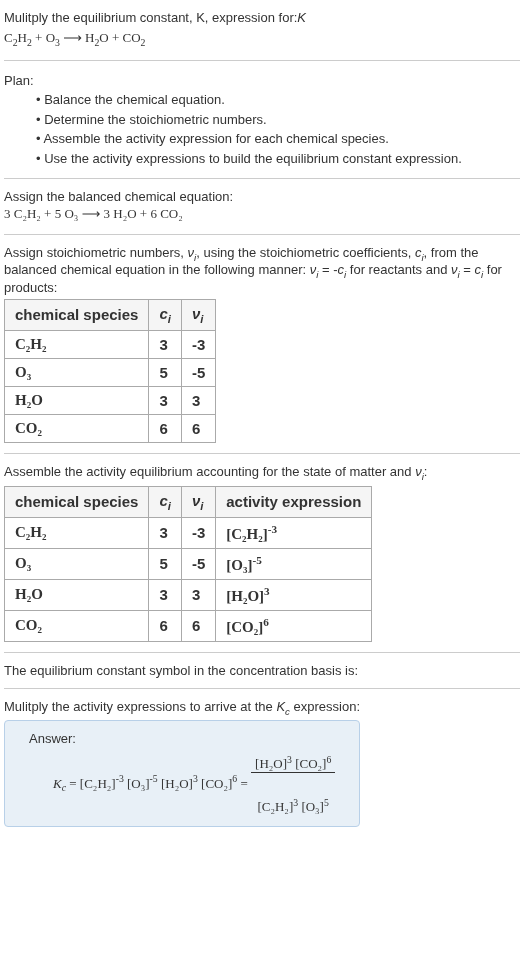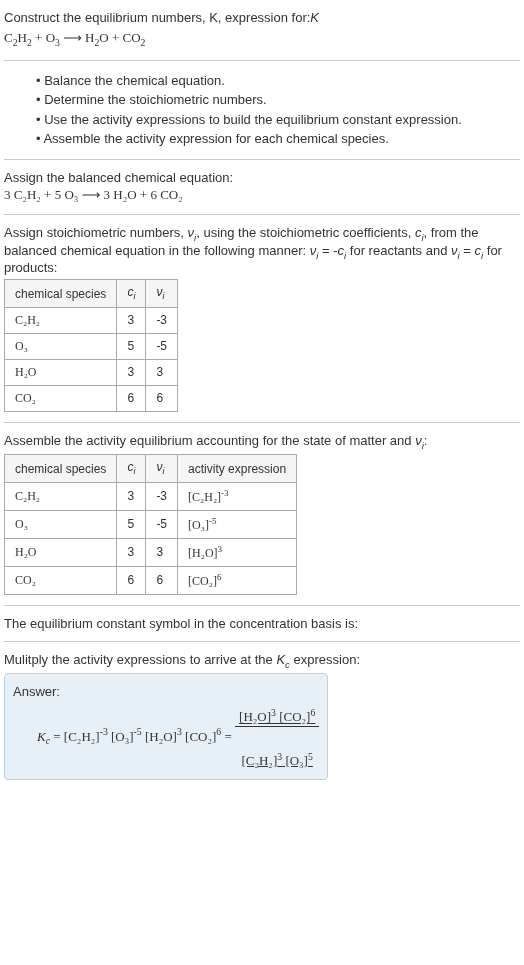--- a/index.html
+++ b/index.html
@@ -50,42 +50,41 @@
       font-style: italic;
     }
     table {
       border-collapse: collapse;
       margin-top: 4px;
     }
     th, td {
       border: 1px solid #aaa;
       padding: 5px 10px;
       text-align: left;
-      font-size: 12px;
-      font-weight: normal;
+      font-size: 15px;
+      font-weight: bold;
     }
     th {
       background: #f5f5f5;
     }
     .answer-box {
       background: #e8f0f7;
       border: 1px solid #b8d0e8;
       border-radius: 4px;
-      padding: 10px 8px;
+      padding: 10px 24px;
       display: inline-block;
       margin-top: 4px;
     }
     .answer-label {
       margin-bottom: 8px;
     }
     .fraction {
       display: inline-block;
       vertical-align: middle;
       text-align: center;
-      text-decoration: underline;
     }
     .fraction .num {
       border-bottom: 1px solid #333;
       padding: 0 4px;
       display: block;
     }
     .fraction .den {
       padding: 0 4px;
       display: block;
       margin-top: 24px;
@@ -96,32 +95,33 @@
     .answer-eq {
       padding-left: 24px;
       white-space: nowrap;
     }
   </style>
 </head>
 <body>
 
 <div class="section section-divider">
   <div class="intro-text">
-    <span>Construct the equilibrium numbers, K, expression for:</span><span class="italic">K</span>
+    <span>Mulitply the equilibrium constant, K, expression for:</span><span class="italic">K</span>
   </div>
   <div class="equation math">
     <span>C</span><span class="sub">2</span><span>H</span><span class="sub">2</span><span> + O</span><span class="sub">3</span><span> ⟶ H</span><span class="sub">2</span><span>O + CO</span><span class="sub">2</span>
   </div>
 </div>
 
 <div class="section section-divider">
+  <div class="plan-list">Plan:</div>
   <div class="plan-item">• Balance the chemical equation.</div>
   <div class="plan-item">• Determine the stoichiometric numbers.</div>
+  <div class="plan-item">• Assemble the activity expression for each chemical species.</div>
   <div class="plan-item">• Use the activity expressions to build the equilibrium constant expression.</div>
-  <div class="plan-item">• Assemble the activity expression for each chemical species.</div>
 </div>
 
 <div class="section section-divider">
   <div>Assign the balanced chemical equation:</div>
   <div class="equation math">3 C₂H₂ + 5 O₃ ⟶ 3 H₂O + 6 CO₂</div>
 </div>
 
 <div class="section section-divider">
   <div>
     <span>Assign stoichiometric numbers, </span><span class="italic">ν</span><span class="sub italic">i</span><span>, using the stoichiometric coefficients, </span><span class="italic">c</span><span class="sub italic">i</span><span>, from the balanced chemical equation in the following manner: </span><span class="italic">ν</span><span class="sub italic">i</span><span> = -</span><span class="italic">c</span><span class="sub italic">i</span><span> for reactants and </span><span class="italic">ν</span><span class="sub italic">i</span><span> = </span><span class="italic">c</span><span class="sub italic">i</span><span> for products:</span>

